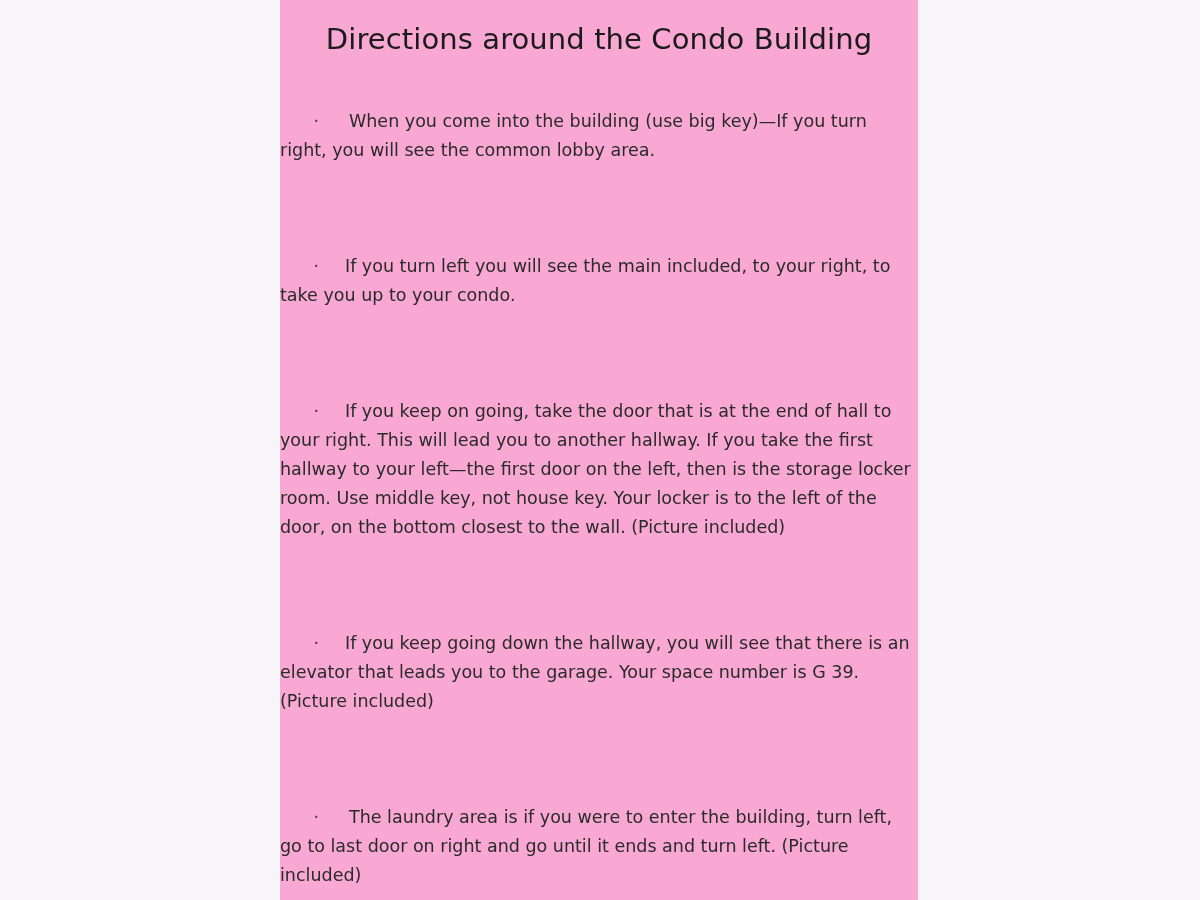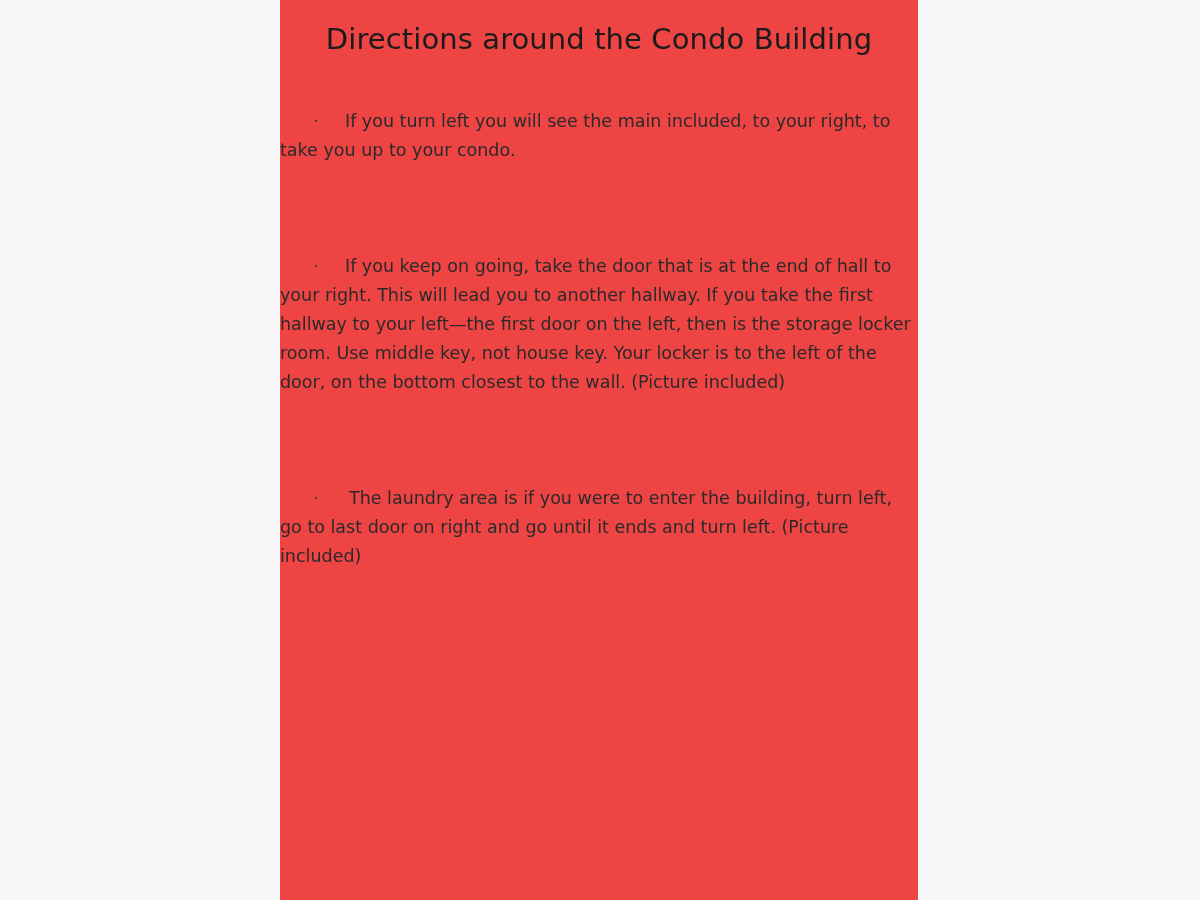--- a/index.html
+++ b/index.html
@@ -12,21 +12,21 @@
     background: #f7f5f7;
     font-family: "DejaVu Sans", sans-serif;
     overflow: hidden;
   }
   .page {
     position: absolute;
     left: 280px;
     top: 0;
     width: 638px;
     height: 900px;
-    background: #ef4444;
+    background: #f9a8d4;
   }
   .doc-title {
     margin: 0;
     padding-top: 22px;
     text-align: center;
     font-size: 29px;
     font-weight: 400;
     color: #1b1b1b;
     letter-spacing: 0.1px;
     font-family: "DejaVu Sans", sans-serif;
@@ -67,28 +67,34 @@
 </style>
 </head>
 <body>
 
 <div class="page">
 
   <h1 class="doc-title">Directions around the Condo Building</h1>
 
   <div class="content-inner">
 
+    <p class="para">
+      <span class="bullet">·</span><span class="p-indent"></span><span class="para-text">When you come into the building (use big key)—If you turn right, you will see the common lobby area.</span>
+    </p>
 
     <p class="para">
       <span class="bullet">·</span><span class="p-indent-small"></span><span class="para-text">If you turn left you will see the main included, to your right, to take you up to your condo.</span>
     </p>
 
     <p class="para">
       <span class="bullet">·</span><span class="p-indent-small"></span><span class="para-text">If you keep on going, take the door that is at the end of hall to your right. This will lead you to another hallway. If you take the first hallway to your left—the first door on the left, then is the storage locker room. Use middle key, not house key. Your locker is to the left of the door, on the bottom closest to the wall. (Picture included)</span>
     </p>
 
+    <p class="para">
+      <span class="bullet">·</span><span class="p-indent-small"></span><span class="para-text">If you keep going down the hallway, you will see that there is an elevator that leads you to the garage. Your space number is G 39. (Picture included)</span>
+    </p>
 
     <p class="para">
       <span class="bullet">·</span><span class="p-indent"></span><span class="para-text">The laundry area is if you were to enter the building, turn left, go to last door on right and go until it ends and turn left. (Picture included)</span>
     </p>
 
   </div>
 </div>
 
 </body></html>

